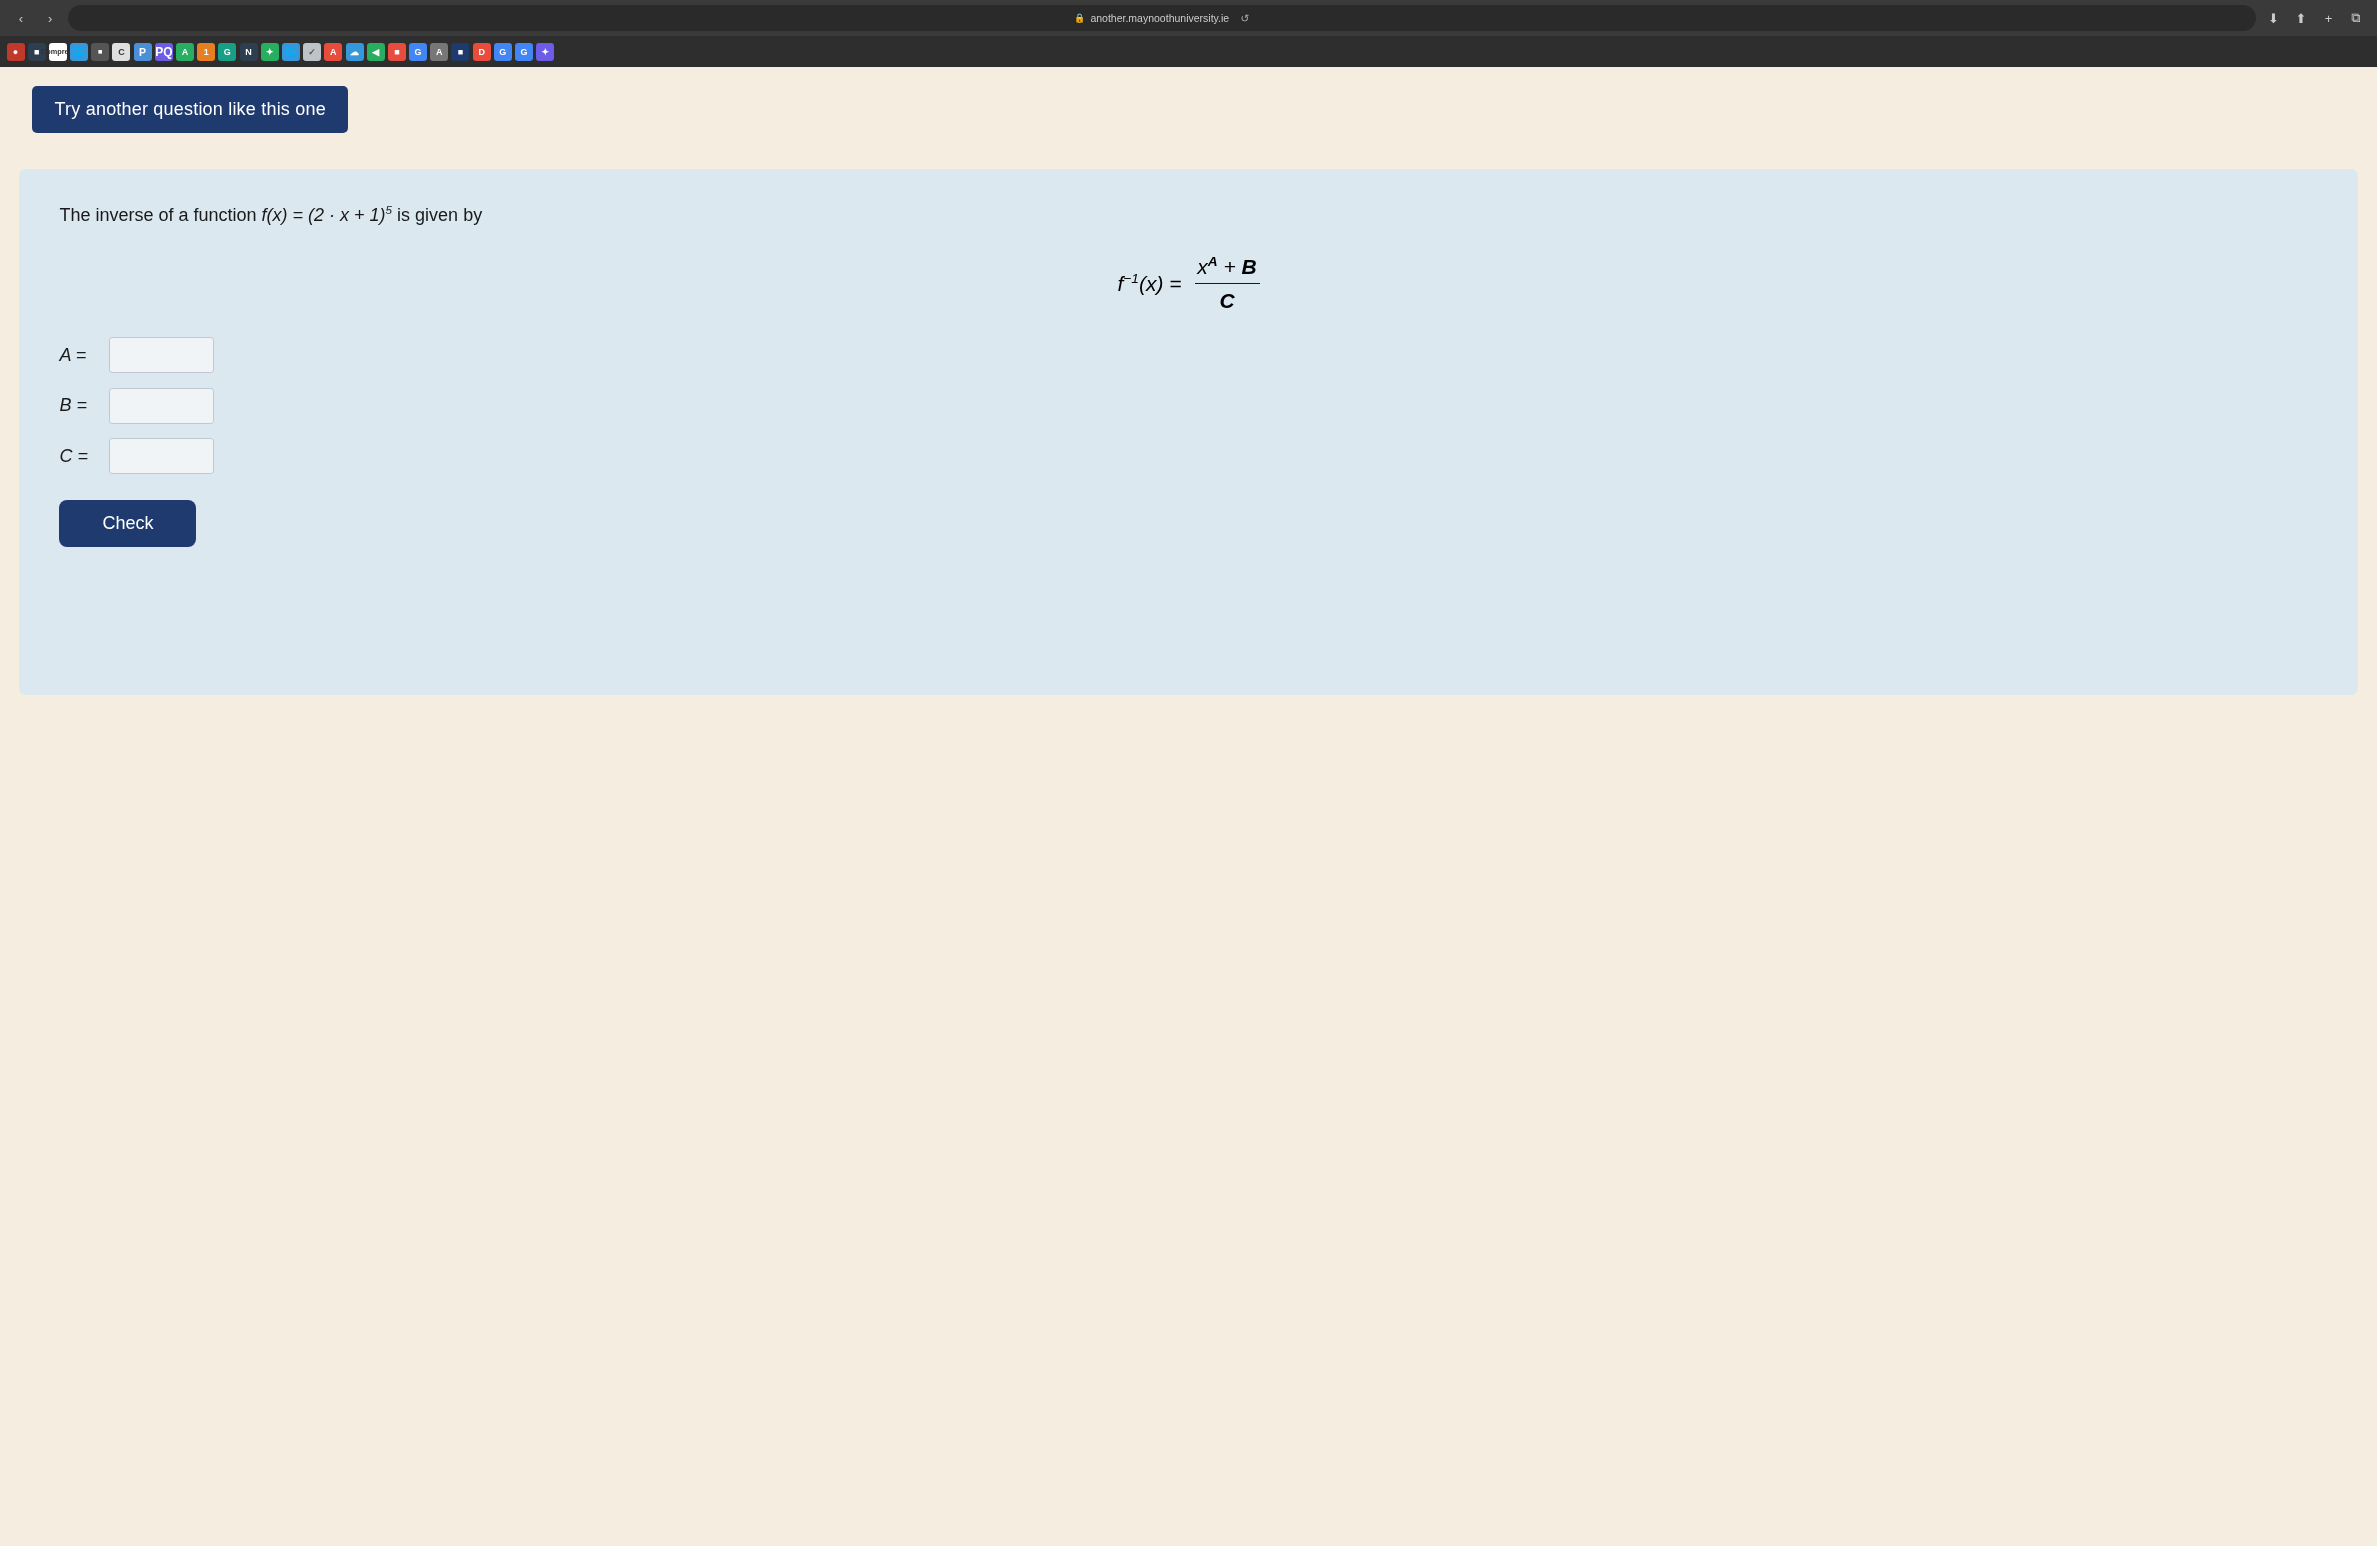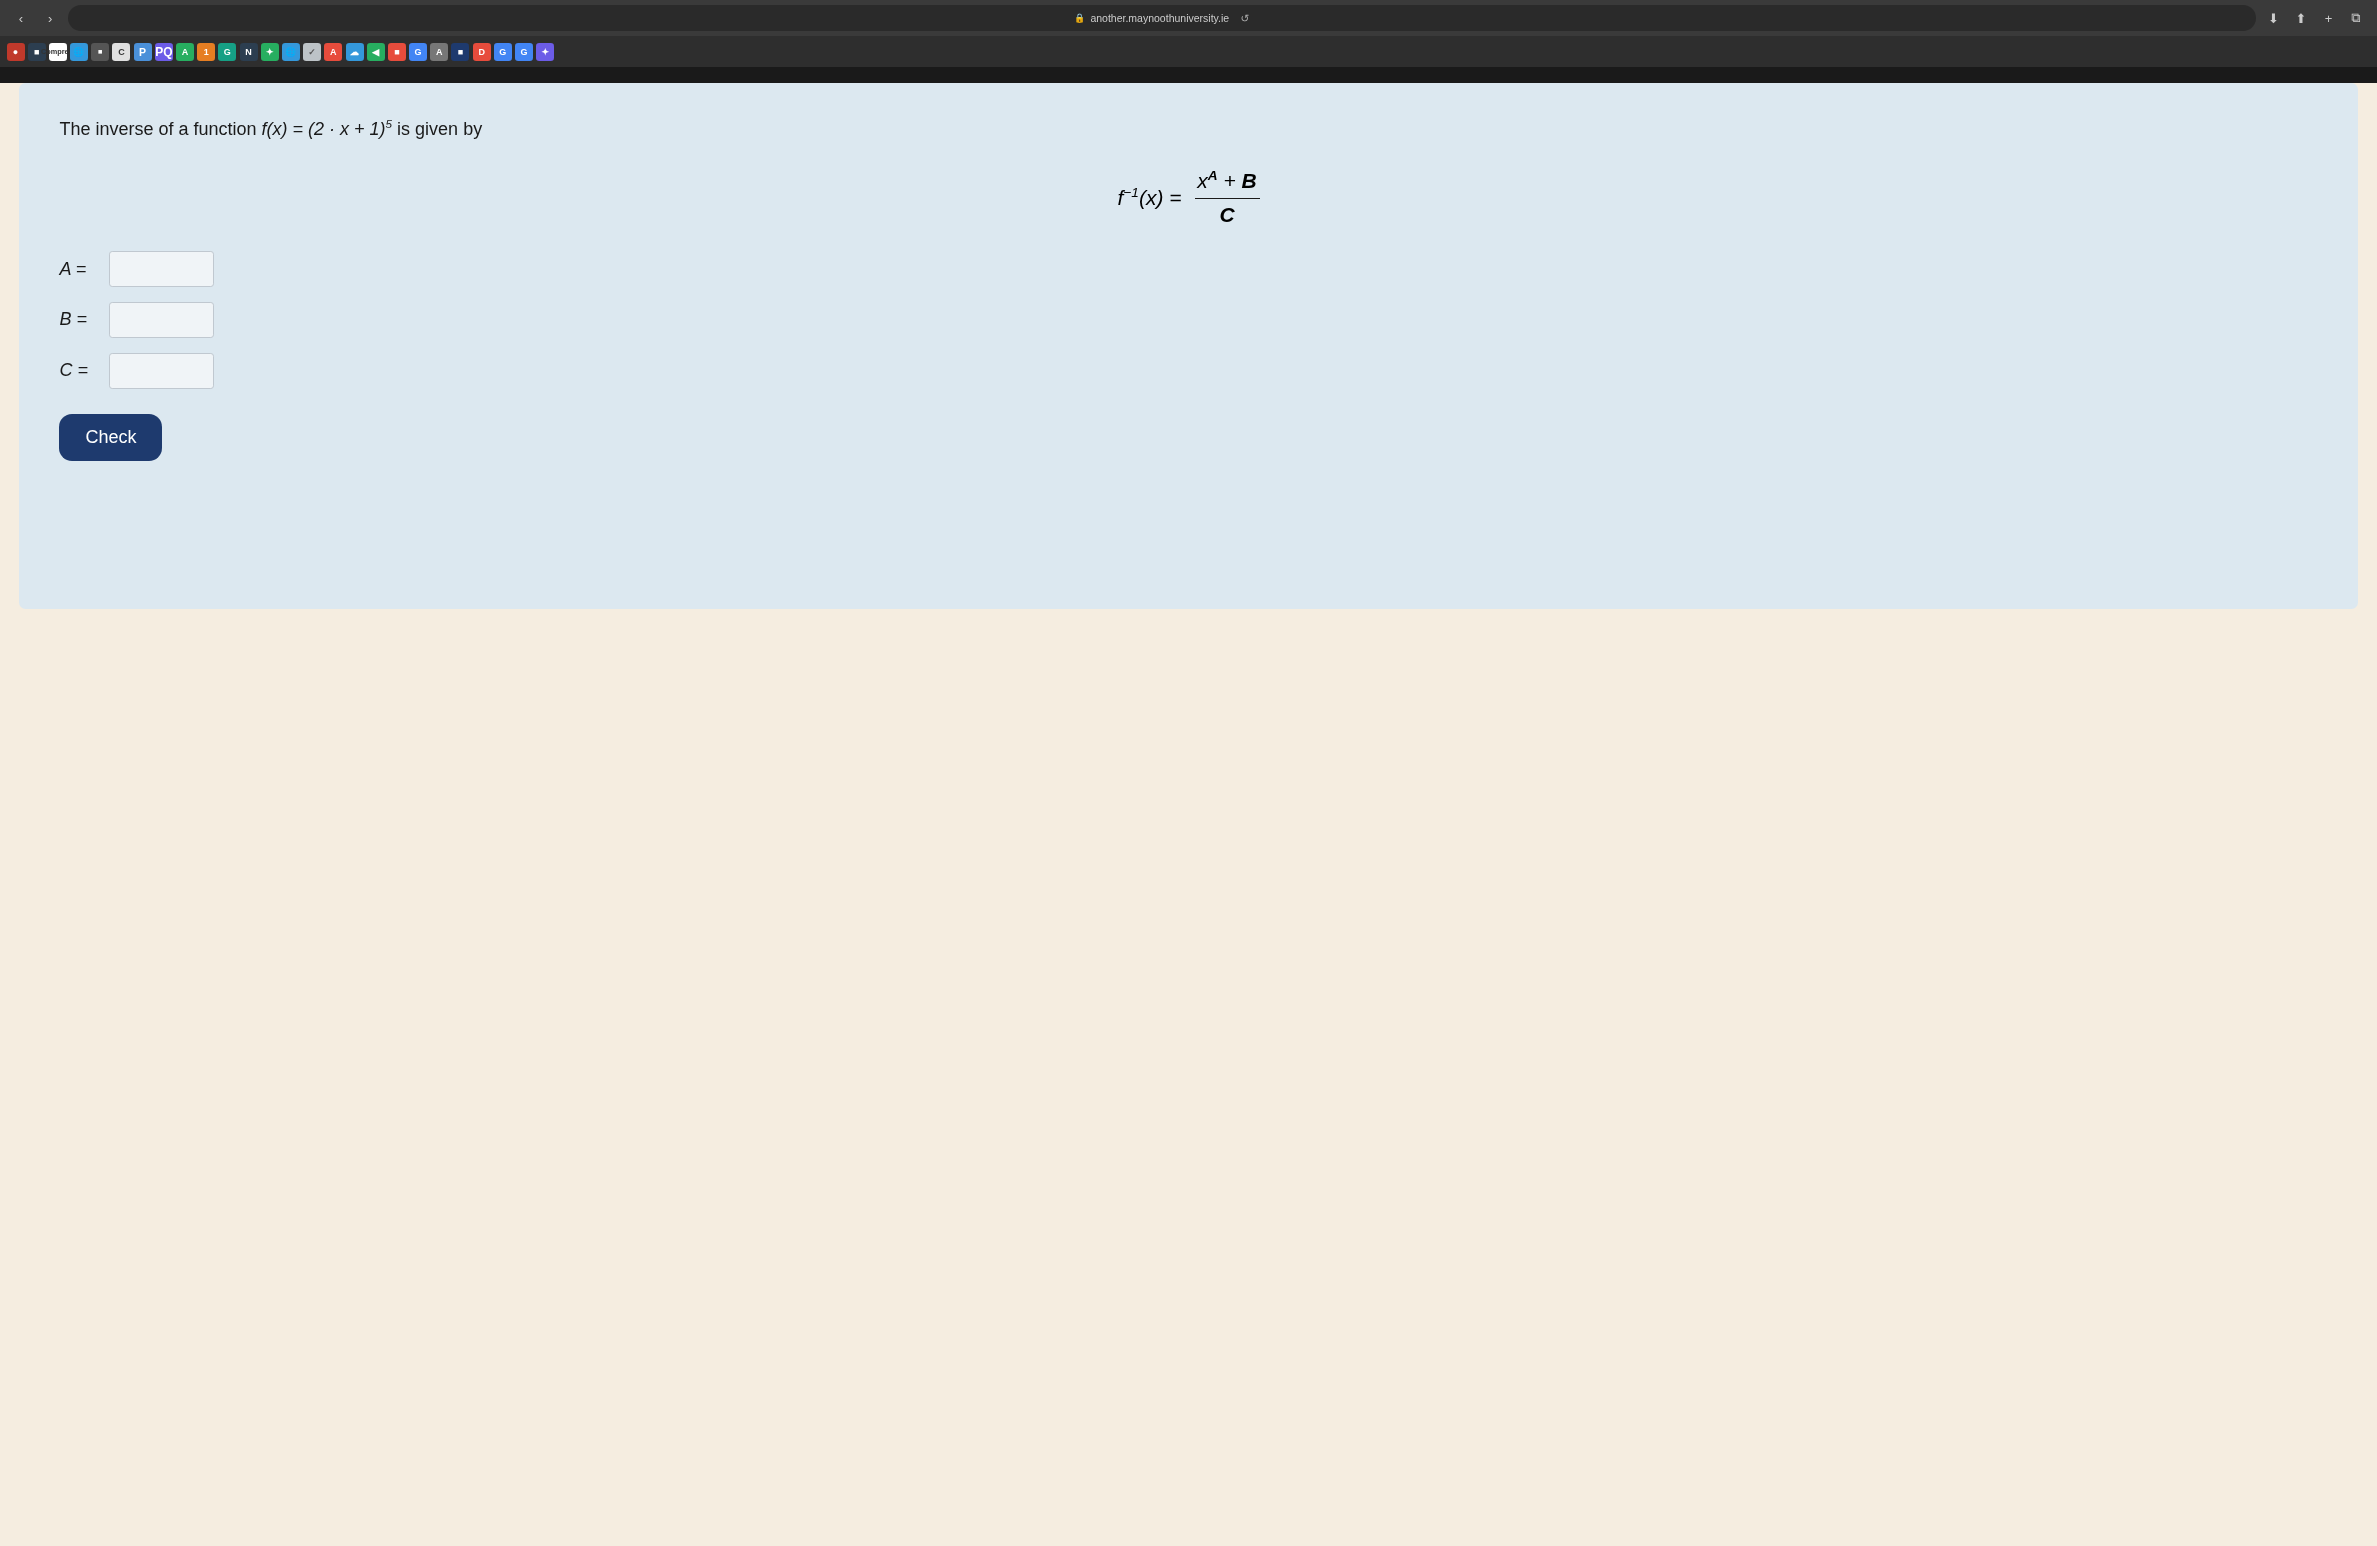--- a/index.html
+++ b/index.html
@@ -190,22 +190,22 @@
       border-radius: 3.2px;
       font-size: 13px;
       padding: 3.2px 6.5px;
     }
 
     
     .check-button {
       background: #1e3a6e;
       color: #fff;
       border: none;
-      border-radius: 13px;
-      padding: 13px 26px;
+      border-radius: 8px;
+      padding: 13px 43px;
       font-size: 18px;
       font-weight: 500;
       cursor: pointer;
       margin-top: 11.3px;
     }
 
     
     .math-inline {
       font-style: italic;
     }
@@ -254,20 +254,23 @@
   <div class="tab-favicon" style="background:#777;color:#fff;font-weight:bold;">A</div>
   <div class="tab-favicon" style="background:#1e3a6e;color:#fff;">■</div>
   <div class="tab-favicon" style="background:#e74c3c;color:#fff;font-weight:bold;">D</div>
   <div class="tab-favicon" style="background:#4285f4;color:#fff;font-weight:bold;">G</div>
   <div class="tab-favicon" style="background:#4285f4;color:#fff;font-weight:bold;">G</div>
   <div class="tab-favicon" style="background:#6c5ce7;color:#fff;">✦</div>
 </div>
 
 <div class="page-wrapper">
 
+  <div class="banner">
+    <button class="try-button">Try another question like this one</button>
+  </div>
 
   <div class="question-card">
 
     
     <div class="question-text">
       The inverse of a function <span class="math-inline"><i>f</i>(<i>x</i>) = (2 · <i>x</i> + 1)<sup>5</sup></span> is given by
     </div>
 
     
     <div class="formula-block">

